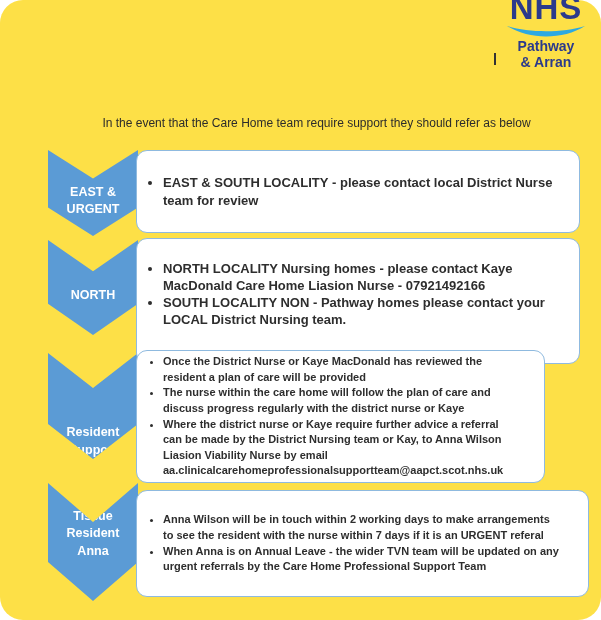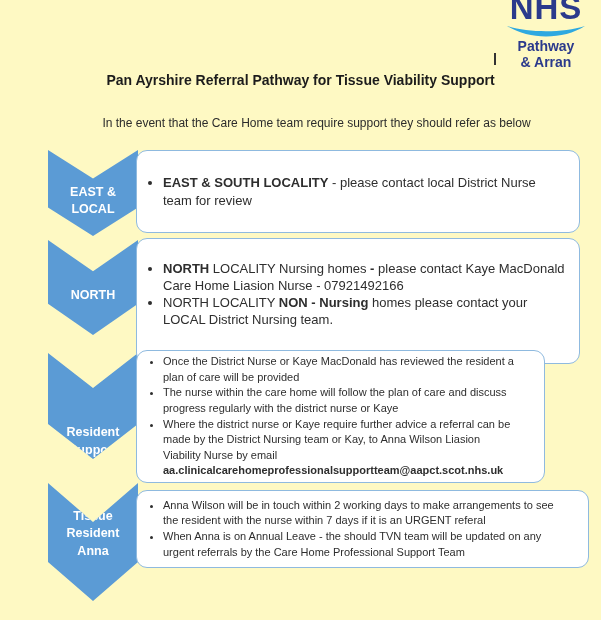--- a/index.html
+++ b/index.html
@@ -1,23 +1,24 @@
 <!DOCTYPE html>
 <html style="--chevron-fill: #5B9BD5; --chevron-text: #FFFFFF; --box-border: #8FBADF; --body-text: #2E2E2E; --nhs-navy: #2B3A8C;"><head>
 <meta charset="utf-8">
 <style>
   html, body { margin: 0; padding: 0; background: #ffffff; }
   .page {
     position: relative;
     width: 601px;
     height: 620px;
-    background: #fef9c3;
+    background: #fde047;
     overflow: hidden;
     font-family: "Liberation Sans", sans-serif;
     color: var(--body-text, #2e2e2e);
+    border-radius: 23px;
   }
 
   
   .nhs-logo {
     position: absolute;
     top: 0;
     left: 499px;
     width: 94px;
     text-align: center;
     overflow: hidden;
@@ -100,66 +101,65 @@
     left: 136px;
     background: #ffffff;
     border: 1.6px solid var(--box-border, #8FBADF);
     border-radius: 11px;
     box-sizing: border-box;
     display: flex;
     align-items: center;
     z-index: 2;
   }
   .info-box ul { margin: 0; padding-left: 18px; }
-  .info-box li { margin: 0; }
+  .info-box li { margin: 0; font-weight: bold; }
   .info-box.r1 { top: 150px; height: 83px; width: 444px; padding: 6px 12px 6px 8px; font-size: 13px; line-height: 1.32; }
   .info-box.r2 { top: 238px; height: 126px; width: 444px; padding: 6px 12px 20px 8px; font-size: 13px; line-height: 1.32; }
   .info-box.r3 { top: 350px; height: 133px; width: 409px; padding: 6px 28px 6px 8px; font-size: 11px; line-height: 1.42; }
-  .info-box.r4 { top: 490px; height: 78px; width: 453px; padding: 6px 28px 6px 8px; font-size: 11px; line-height: 1.42; }
+  .info-box.r4 { top: 490px; height: 107px; width: 453px; padding: 6px 28px 6px 8px; font-size: 11px; line-height: 1.42; }
 </style>
 </head>
 <body>
 
 <div class="page">
 
   <div class="nhs-logo">
     <div class="nhs-wordmark">NHS</div>
     <svg class="nhs-swoosh" width="82" height="14" viewBox="0 0 82 14">
       <path d="M2,1 C24,15 58,15 80,1 C58,8 24,8 2,1 Z" fill="#2EA9E0"></path>
     </svg>
     <div class="nhs-region">Pathway</div>
     <div class="nhs-region">&amp; Arran</div>
   </div>
 
   <div class="text-cursor"></div>
 
-  <h1 class="title">Pan Ayrshire Referral Pathway for Tissue Viability Support</h1>
   <p class="subtitle">In the event that the Care Home team require support they should refer as below</p>
 
   <div>
       <div class="chevron r1">
         <div class="chevron-label">
           <div>EAST &amp;</div>
-          <div>LOCAL</div>
+          <div>URGENT</div>
         </div>
       </div>
       <div class="info-box r1">
         <ul>
           <li><b>EAST &amp; SOUTH LOCALITY</b><span> - please contact local District Nurse team for review</span></li>
         </ul>
       </div>
       <div class="chevron r2">
         <div class="chevron-label">
           <div>NORTH</div>
         </div>
       </div>
       <div class="info-box r2">
         <ul>
           <li><b>NORTH</b><span> LOCALITY  Nursing homes </span><b>- </b><span>please contact Kaye MacDonald Care Home Liasion Nurse - 07921492166</span></li>
-          <li><span>NORTH LOCALITY </span><b>NON - Nursing</b><span> homes please contact your LOCAL District Nursing team.</span></li>
+          <li><span>SOUTH LOCALITY </span><b>NON - Pathway</b><span> homes please contact your LOCAL District Nursing team.</span></li>
         </ul>
       </div>
       <div class="chevron r3">
         <div class="chevron-label">
           <div>Resident</div>
           <div>Support</div>
         </div>
       </div>
       <div class="info-box r3">
         <ul>
@@ -171,18 +171,18 @@
       <div class="chevron r4">
         <div class="chevron-label">
           <div>Tissue</div>
           <div>Resident</div>
           <div>Anna</div>
         </div>
       </div>
       <div class="info-box r4">
         <ul>
           <li><span>Anna Wilson will be in touch within 2 working days to make arrangements to see the resident with the nurse within 7 days if it is an URGENT referal</span></li>
-          <li><span>When Anna is on Annual Leave - the should TVN team will be updated on any urgent referrals by the Care Home Professional Support Team</span></li>
+          <li><span>When Anna is on Annual Leave - the wider TVN team will be updated on any urgent referrals by the Care Home Professional Support Team</span></li>
         </ul>
       </div>
     </div>
 
 </div>
 
 </body></html>

